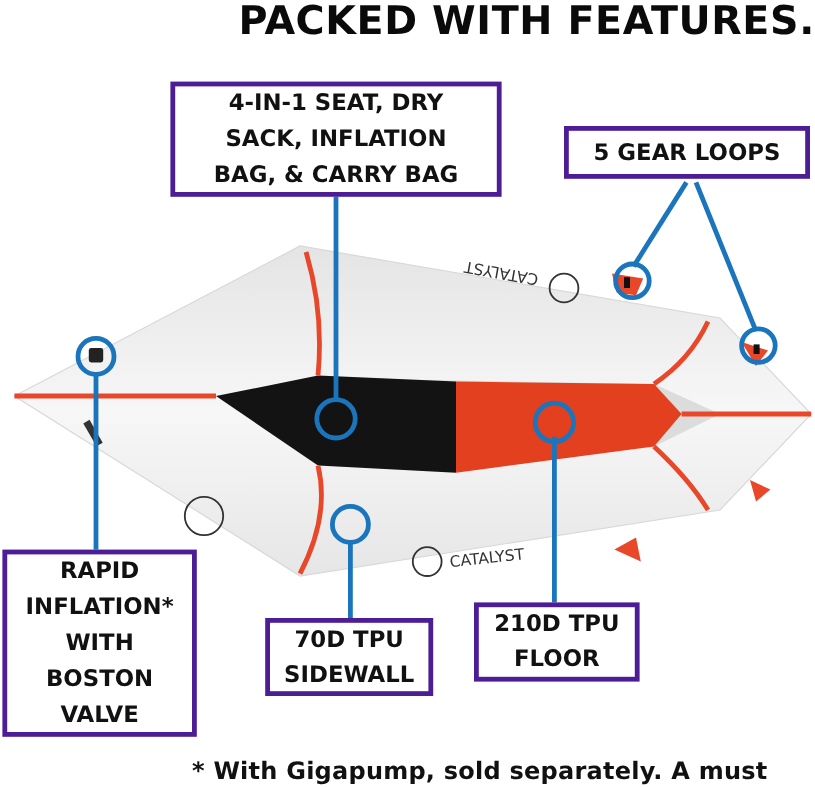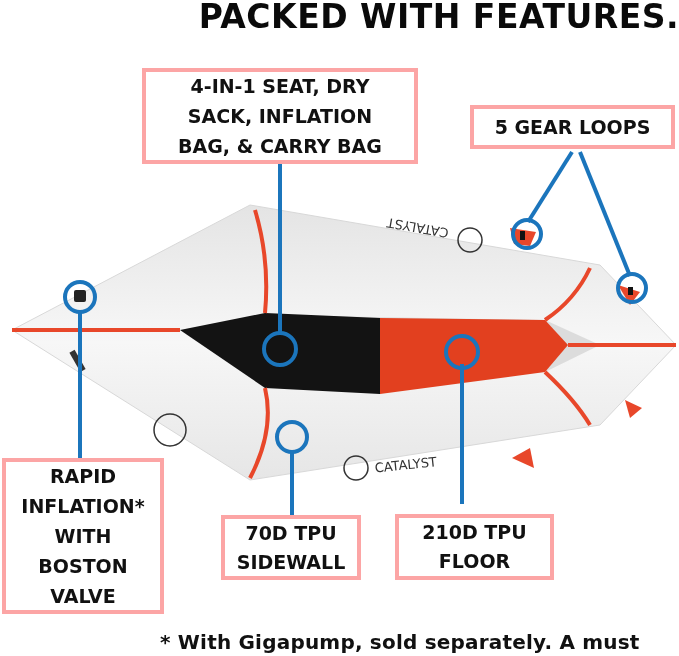--- a/index.html
+++ b/index.html
@@ -1,18 +1,18 @@
 <!DOCTYPE html>
 <html><head>
 <meta charset="utf-8">
 <style>
   html,body{margin:0;padding:0;background:#fff;}
   body{width:679px;height:656px;position:relative;overflow:hidden;font-family:"Liberation Sans","DejaVu Sans",sans-serif;}
   .title{position:absolute;left:0;top:0;width:679px;text-align:right;font-size:33px;font-weight:bold;color:#0a0a0a;letter-spacing:0.5px;line-height:34px;font-family:"DejaVu Sans",sans-serif;}
-  .box{position:absolute;border:4px solid #fca5a5;background:#fff;box-sizing:border-box;display:flex;align-items:center;justify-content:center;text-align:center;color:#111;font-weight:bold;font-family:"DejaVu Sans",sans-serif;}
+  .box{position:absolute;border:4px solid #4c1d95;background:#fff;box-sizing:border-box;display:flex;align-items:center;justify-content:center;text-align:center;color:#111;font-weight:bold;font-family:"DejaVu Sans",sans-serif;}
   .box span{display:block;white-space:pre-line;}
   .footnote{position:absolute;left:160px;top:630px;width:520px;font-size:20px;font-weight:bold;color:#111;font-family:"DejaVu Sans",sans-serif;letter-spacing:0.2px;}
   svg.art{position:absolute;left:0;top:0;}
 </style>
 </head>
 <body>
 
 <div class="title">PACKED WITH FEATURES.</div>
 
 <svg class="art" width="679" height="656" viewBox="0 0 679 656">
@@ -90,18 +90,18 @@
 WITH
 BOSTON
 VALVE</span>
 </div>
 
 <div class="box" style="left:221px;top:515px;width:140px;height:65px;font-size:19px;line-height:29px;">
   <span>70D TPU
 SIDEWALL</span>
 </div>
 
-<div class="box" style="left:395px;top:502px;width:159px;height:66px;font-size:19px;line-height:29px;margin-top:12px;">
+<div class="box" style="left:395px;top:502px;width:138px;height:66px;font-size:19px;line-height:29px;">
   <span>210D TPU
 FLOOR</span>
 </div>
 
 <div class="footnote">* With Gigapump, sold separately. A must have!</div>
 
 </body></html>

